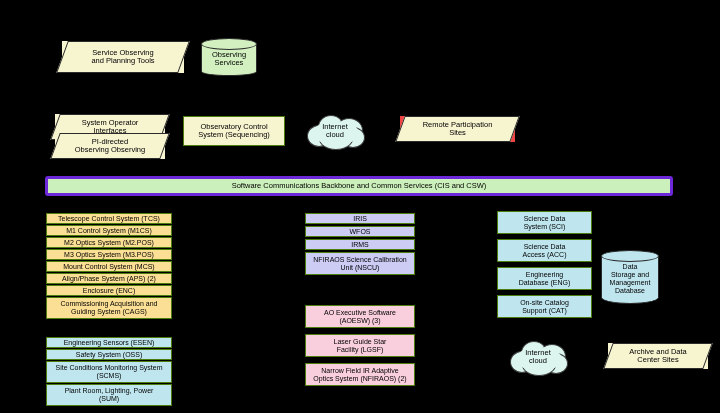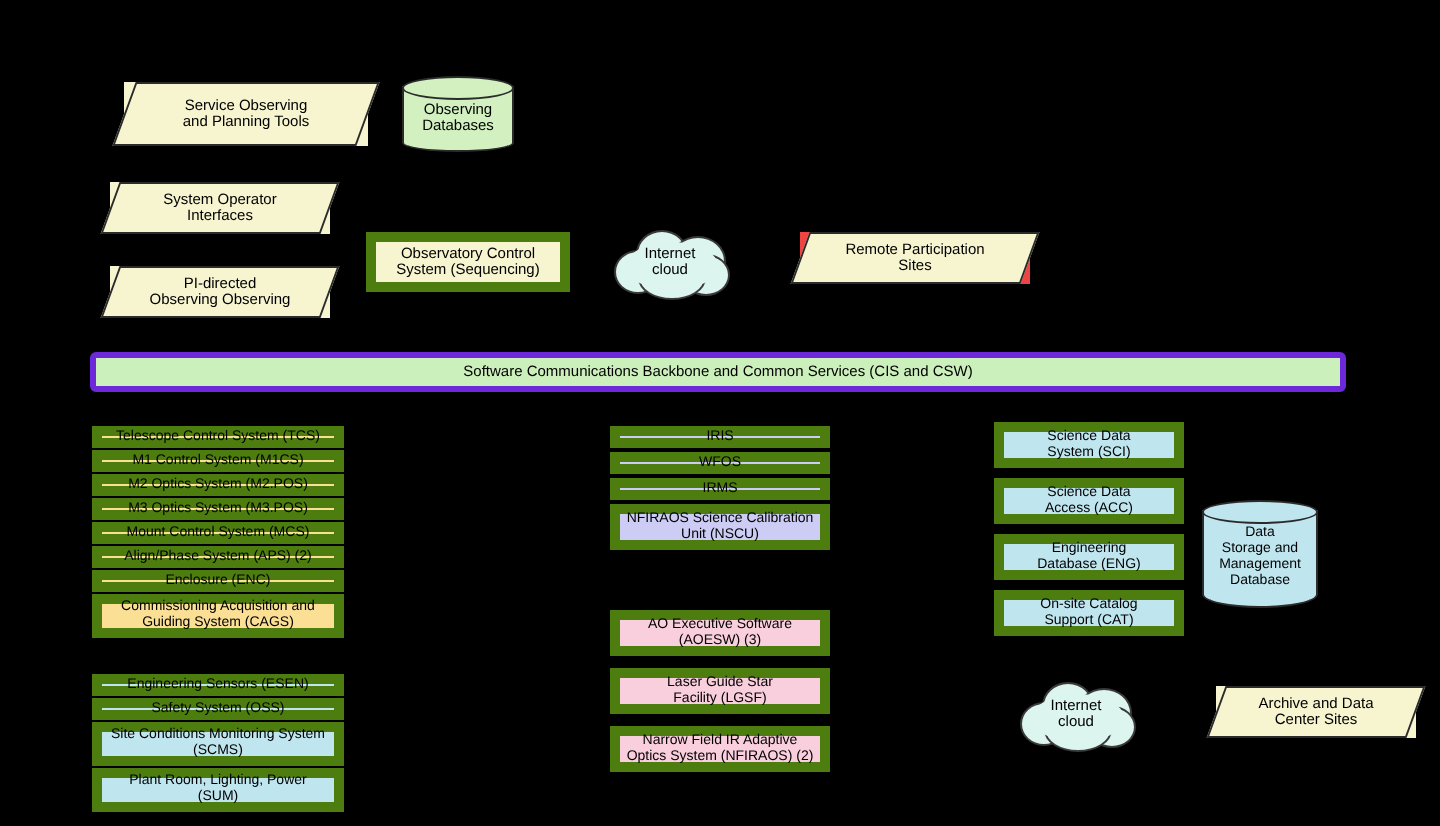--- a/index.html
+++ b/index.html
@@ -17,21 +17,21 @@
   }
   .node {
     position: absolute;
     box-sizing: border-box;
     display: flex;
     align-items: center;
     justify-content: center;
     text-align: center;
     color: #000000;
     line-height: 1.12;
-    border: 5px solid #4d7c0f;
+    border: 1px solid #4d7c0f;
   }
   
   .rect { }
   
   .para {
     border: none;
     background: transparent;
     text-align: center;
   }
   .para .skin {
@@ -106,24 +106,24 @@
   <div class="node para" style="left:62px; top:41px; width:122px; height:32px; background:#f7f4d0; font-size:7.5px;">
     <div class="skin" style="background:#f7f4d0;"></div>
     <div class="txt lbl" style="white-space:pre-line;">Service Observing
 and Planning Tools</div>
   </div>
 
   <div class="node cyl" style="left:201px; top:38px; width:56px; height:38px; font-size:7.5px;">
     <div class="body" style="background:#d2f0c0;"></div>
     <div class="lid" style="background:#d2f0c0;"></div>
     <div class="txt lbl" style="white-space:pre-line;">Observing
-Databases</div>
-  </div>
-
-  <div class="node para" style="left:55px; top:91px; width:110px; height:26px; background:#f7f4d0; font-size:7.5px;">
+Services</div>
+  </div>
+
+  <div class="node para" style="left:55px; top:114px; width:110px; height:26px; background:#f7f4d0; font-size:7.5px;">
     <div class="skin" style="background:#f7f4d0;"></div>
     <div class="txt lbl" style="white-space:pre-line;">System Operator
 Interfaces</div>
   </div>
 
   <div class="node para" style="left:55px; top:133px; width:110px; height:26px; background:#f7f4d0; font-size:7.5px;">
     <div class="skin" style="background:#f7f4d0;"></div>
     <div class="txt lbl" style="white-space:pre-line;">PI-directed
 Observing Observing</div>
   </div>

